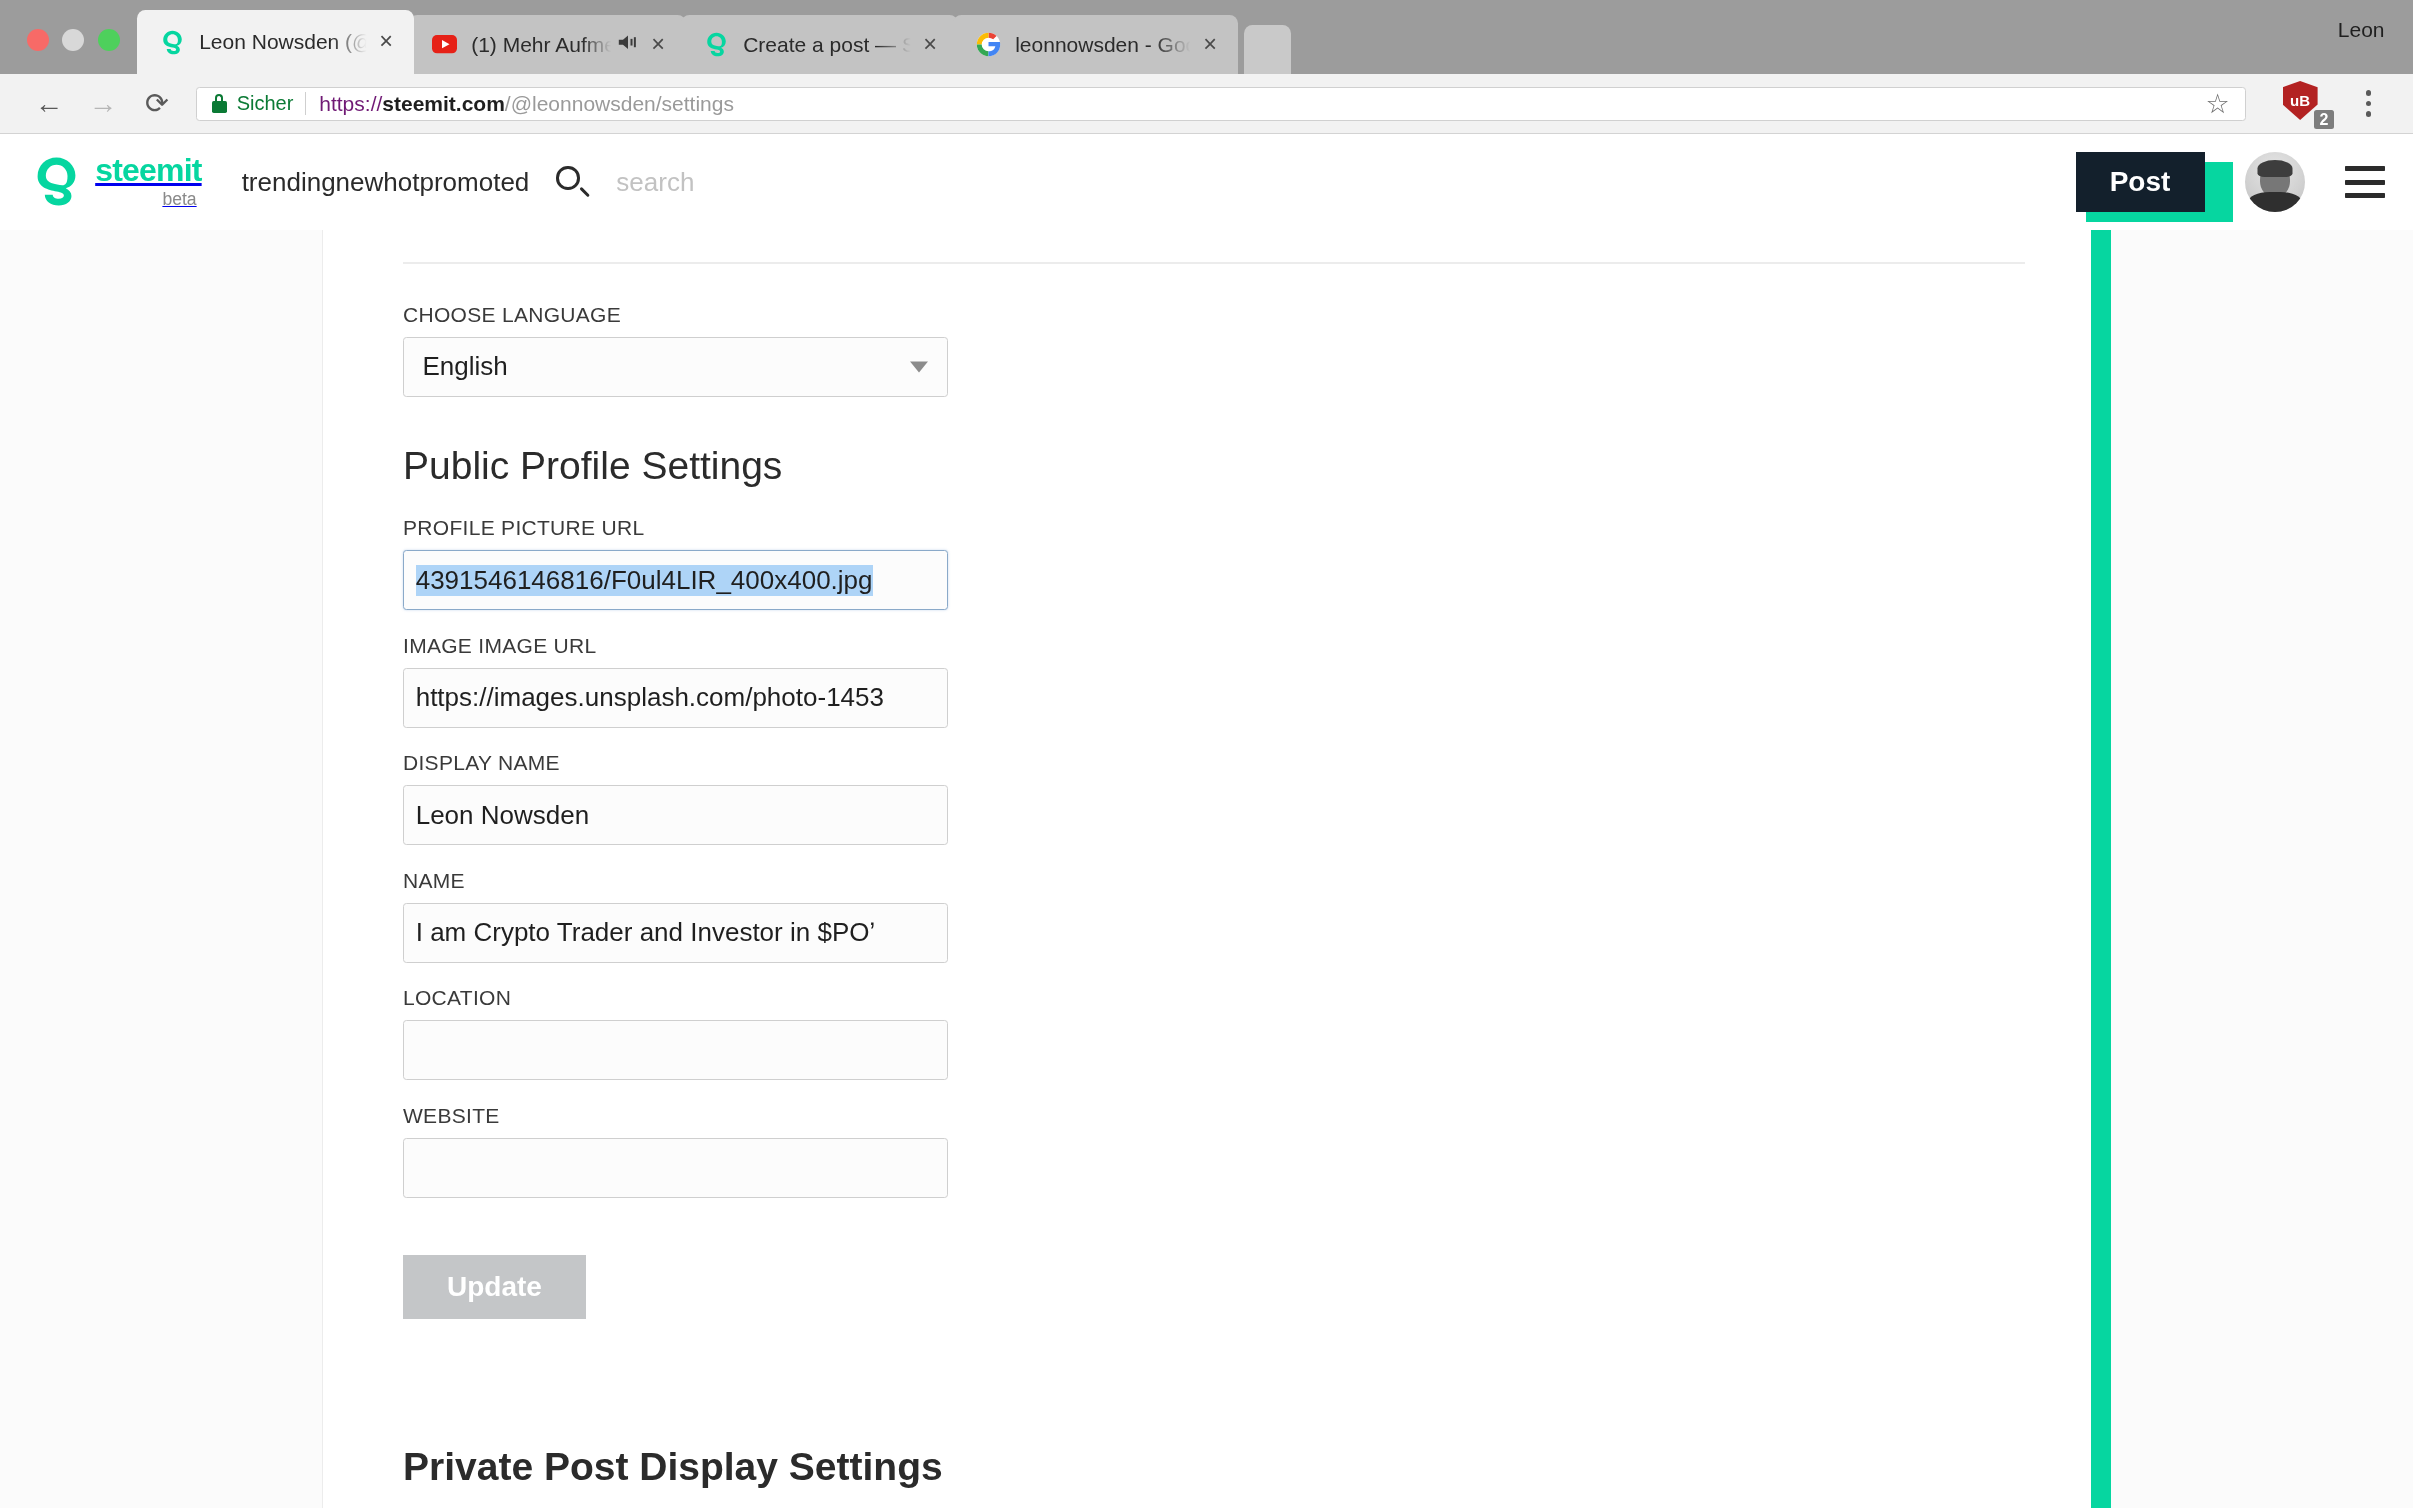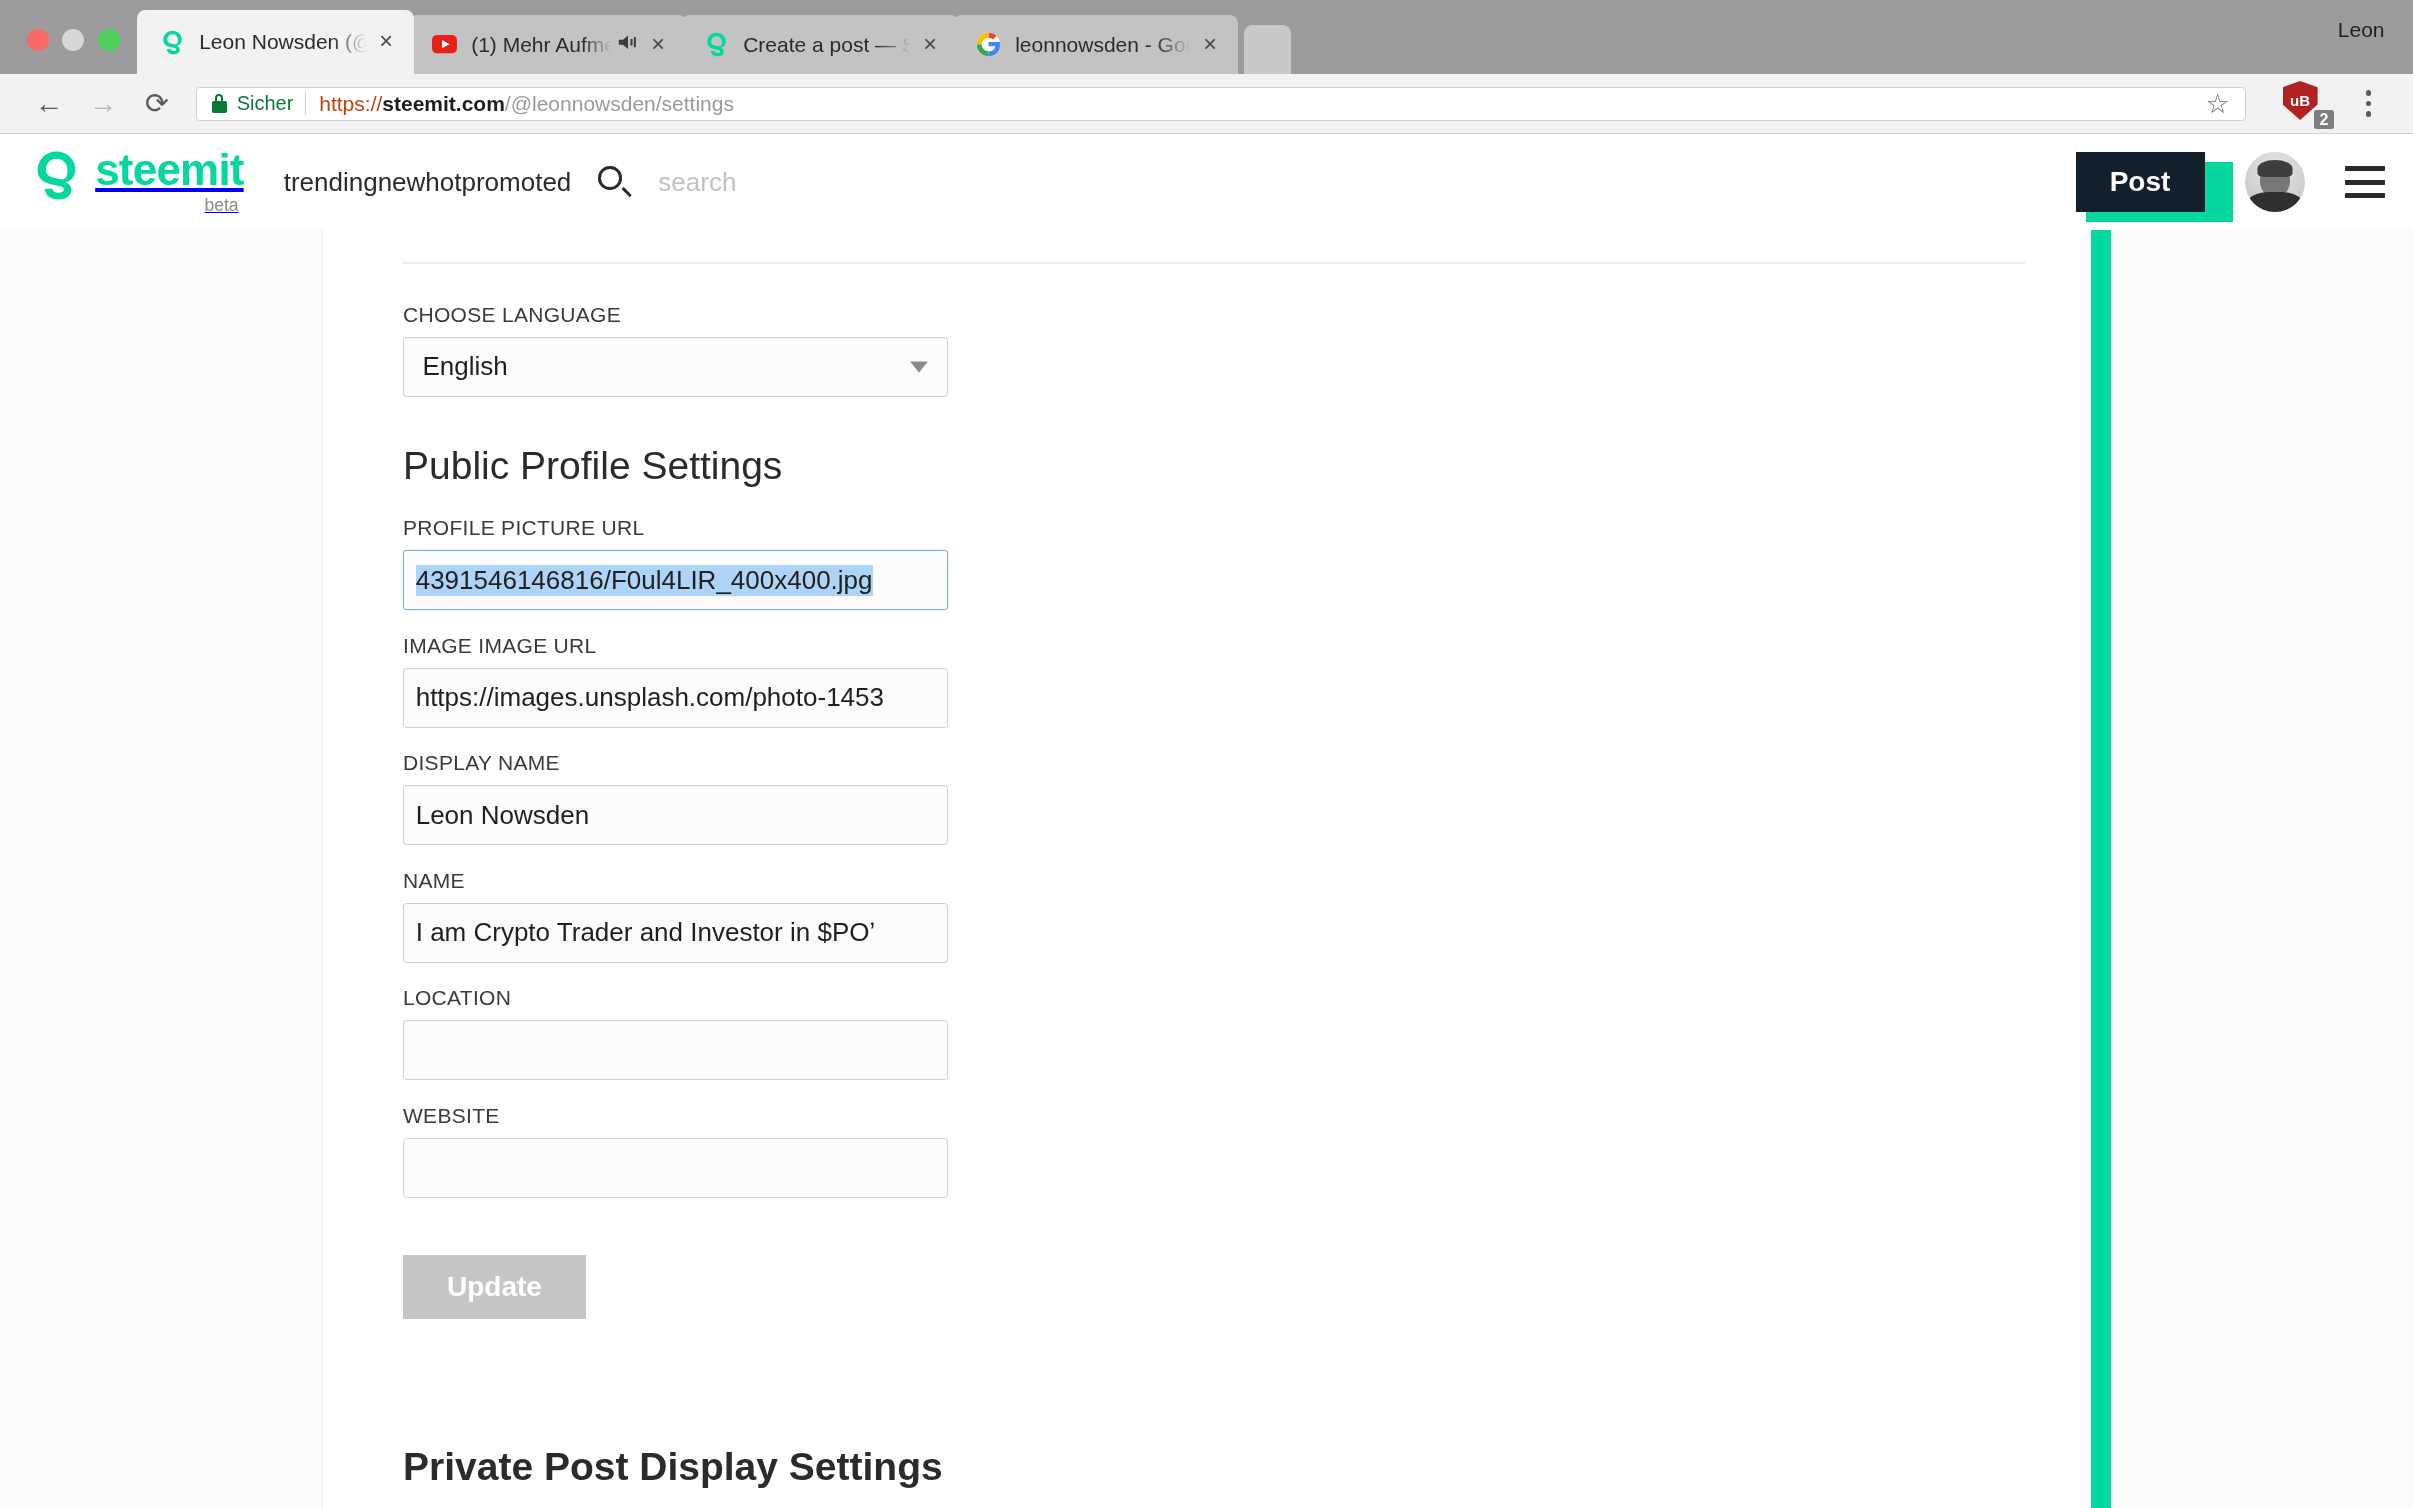--- a/index.html
+++ b/index.html
@@ -111,21 +111,21 @@
     align-items: center;
     padding: 0 15px;
     position: relative;
   }
   .lock { width: 15px; height: 18.4px; margin-right: 10px; position: relative; flex:0 0 15px;}
   .lock .body { position:absolute; bottom:0; width:15px; height:11.7px; background:#0b7a35; border-radius:1.7px; }
   .lock .shackle { position:absolute; top:0; left:3.4px; width:8.4px; height:8.4px; border:2.5px solid #0b7a35; border-bottom:none; border-radius:5px 5px 0 0;}
   .secure-label { font-size: 20px; color: #0b7a35; margin-right: 11.7px; }
   .omni-sep { width:0.8px; height:23.5px; background:#cfcfcf; margin-right: 13.4px; }
   .url { font-size: 21px; color: #9a9a9a; white-space: nowrap; }
-  .url .scheme { color: #c2410c; }
+  .url .scheme { color: #701a75; }
   .url .host { color: #1f1f1f; font-weight: 700; }
   .star { font-size: 27px; color: #6f6f6f; margin-left: 10px; }
   .ext-icon { position: relative; width: 45px; height: 45px; margin-left: 22px; }
   .shield {
     width: 35px; height: 39px;
     background: #b32222;
     clip-path: polygon(50% 0%, 100% 16%, 100% 60%, 50% 100%, 0% 60%, 0% 16%);
     display: flex; align-items: center; justify-content: center;
     color: #fff; font-size: 15px; font-weight: 700; text-align: center;
   }
@@ -143,21 +143,21 @@
     height: 96px;
     background: #ffffff;
     display: flex;
     align-items: center;
     padding: 0 28.5px 0 28.5px;
     position: relative;
   }
   .brand { display: flex; align-items: flex-start; margin-right: 40px; position: relative; }
   .brand-logo { width: 55px; height: 55px; margin-right: 11.7px; }
   .brand-text { display:flex; flex-direction:column; }
-  .brand-name { font-size: 44px; font-weight: 700; color: #06d6a0; line-height: 1; letter-spacing: -0.8px;}
+  .brand-name { font-size: 32px; font-weight: 700; color: #06d6a0; line-height: 1; letter-spacing: -0.8px;}
   .brand-beta { font-size: 17.6px; color: #8a8a8a; align-self: flex-end; margin-top: 3.4px; margin-right:5px;}
   .nav { display: flex; align-items: center; }
   .nav a { font-size: 26px; color: #2b2b2b; text-decoration: none; }
   .search-wrap { display: flex; align-items: center; margin-left: 27px; gap: 22px; }
   .search-icon { width: 32px; height: 32px; position: relative; }
   .search-icon .ring { position:absolute; top:0; left:0; width:23.5px; height:23.5px; border:3.4px solid #2b2b2b; border-radius:50%;}
   .search-icon .handle { position:absolute; bottom:0.8px; right:1.7px; width:3.4px; height:11.7px; background:#2b2b2b; transform: rotate(-45deg); border-radius:1.7px;}
   .search-input {
     border: none; outline: none;
     font-size: 26px;

